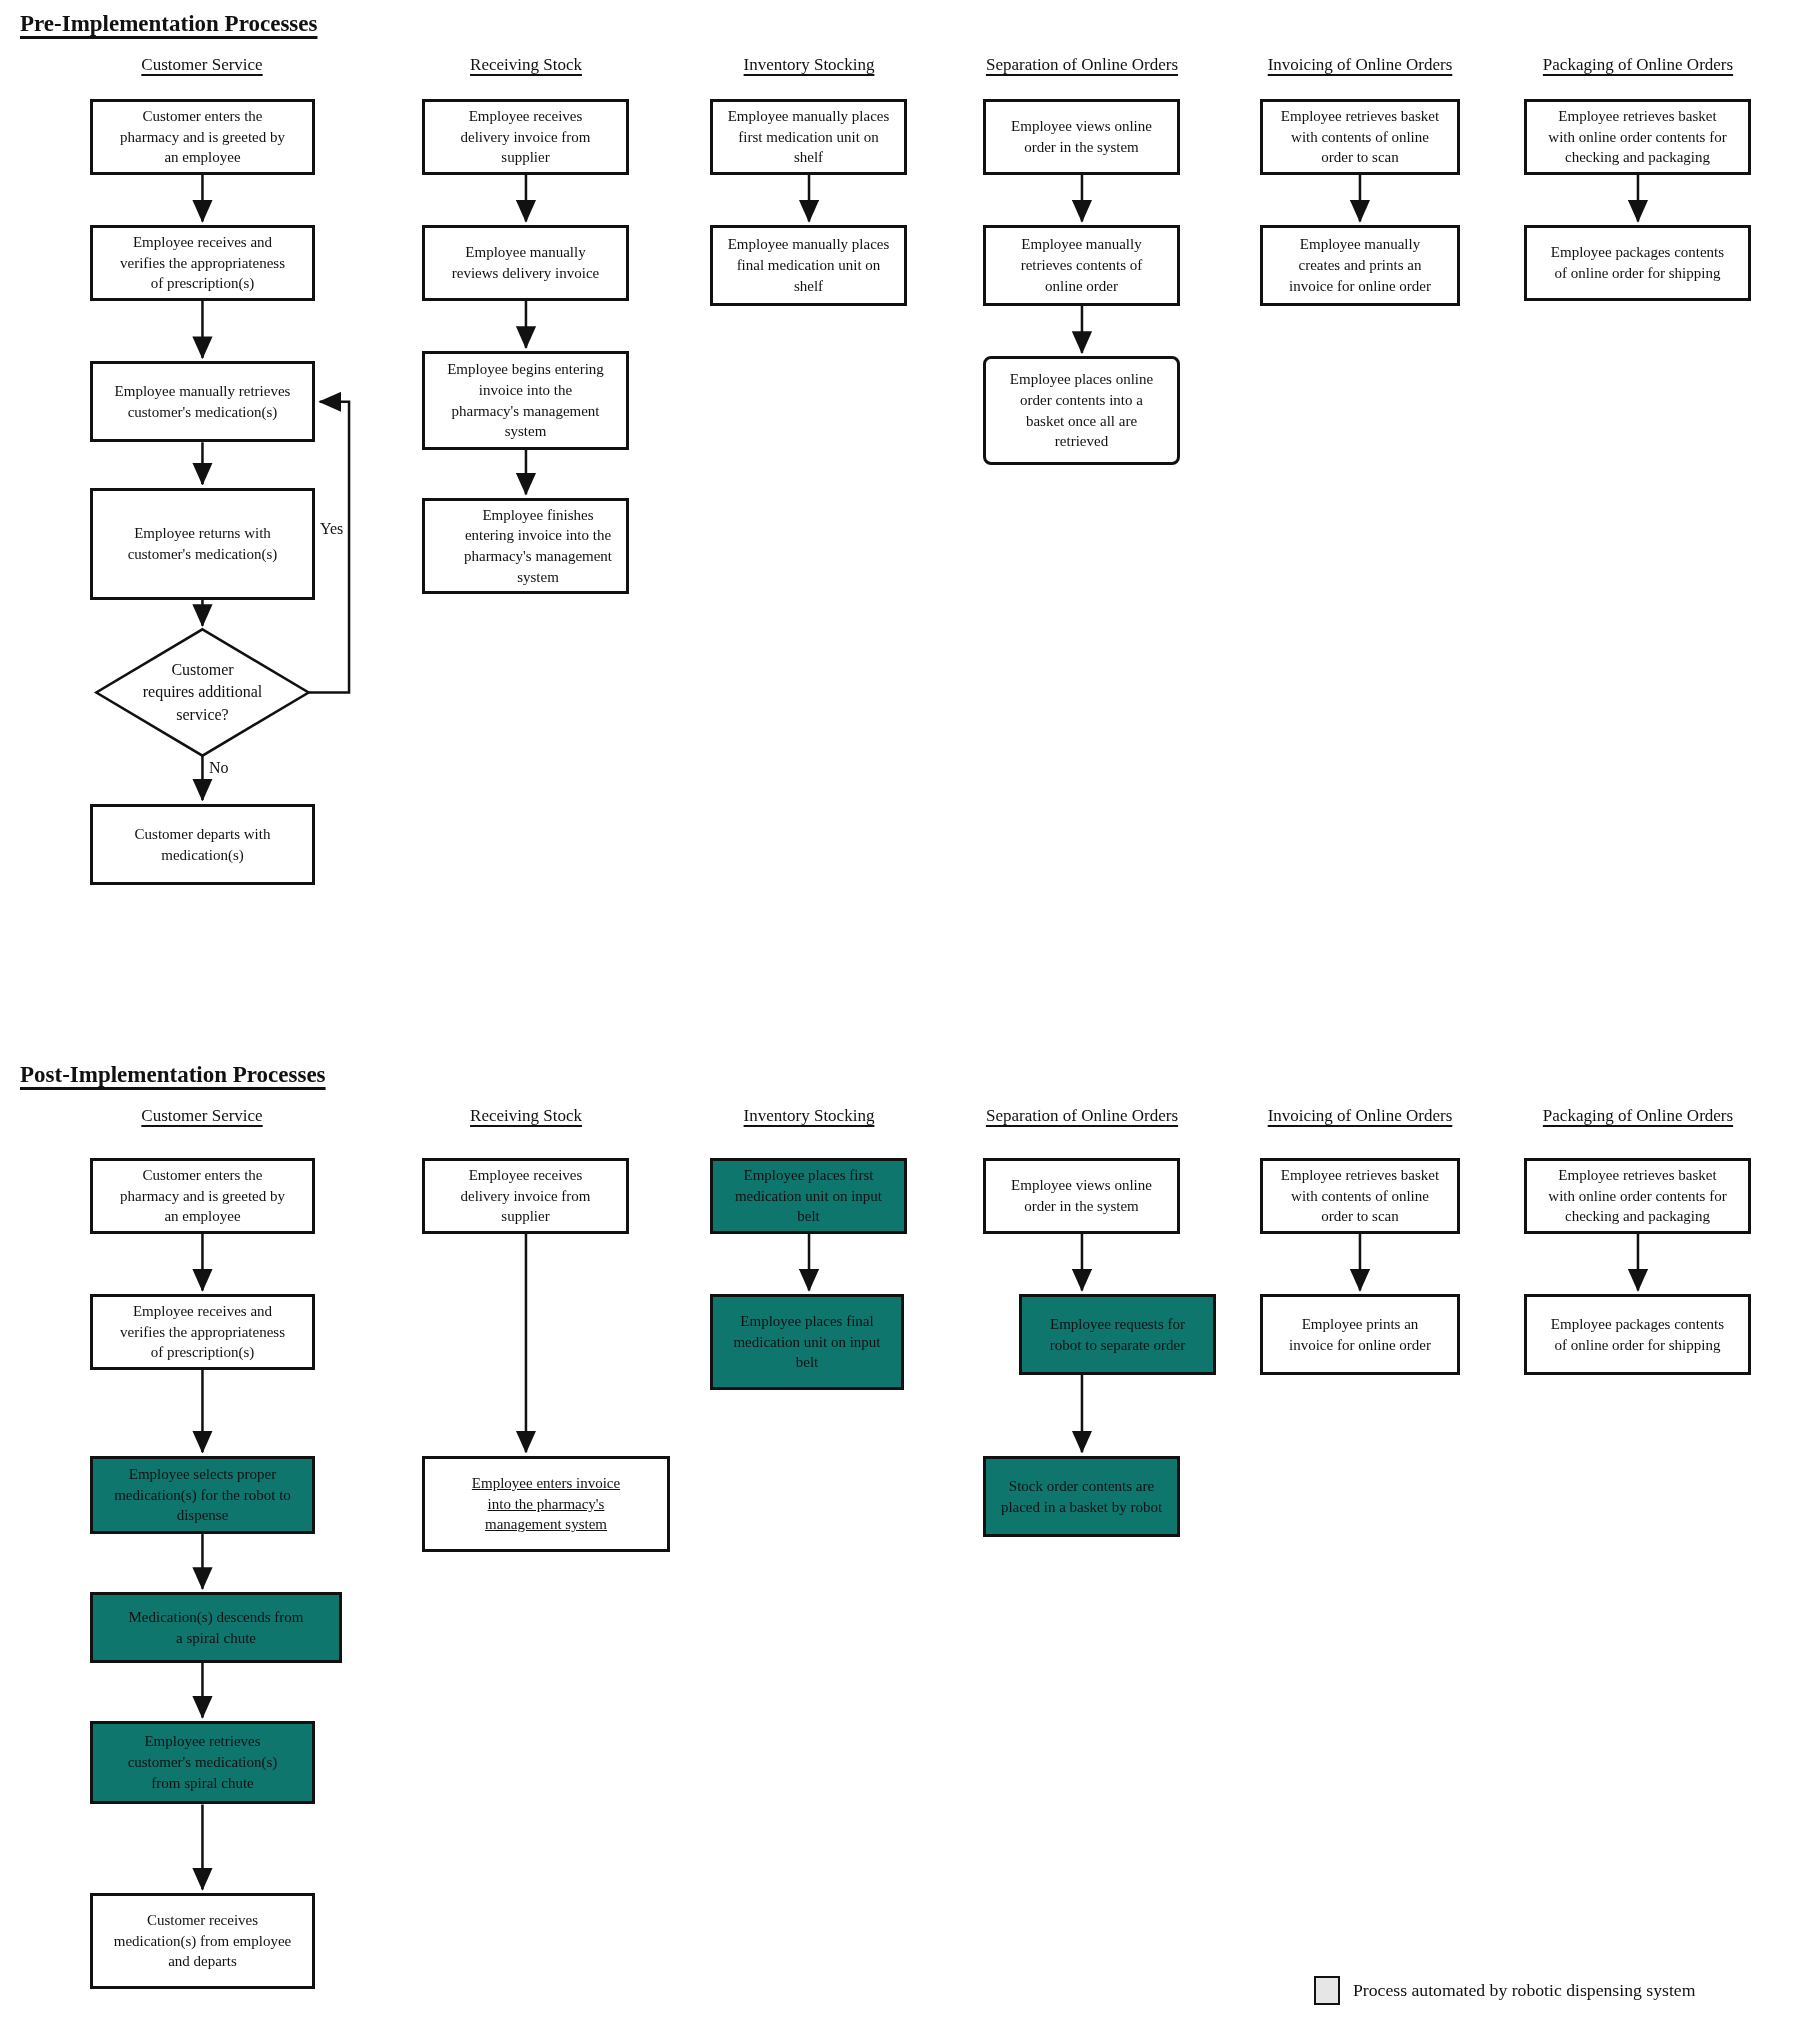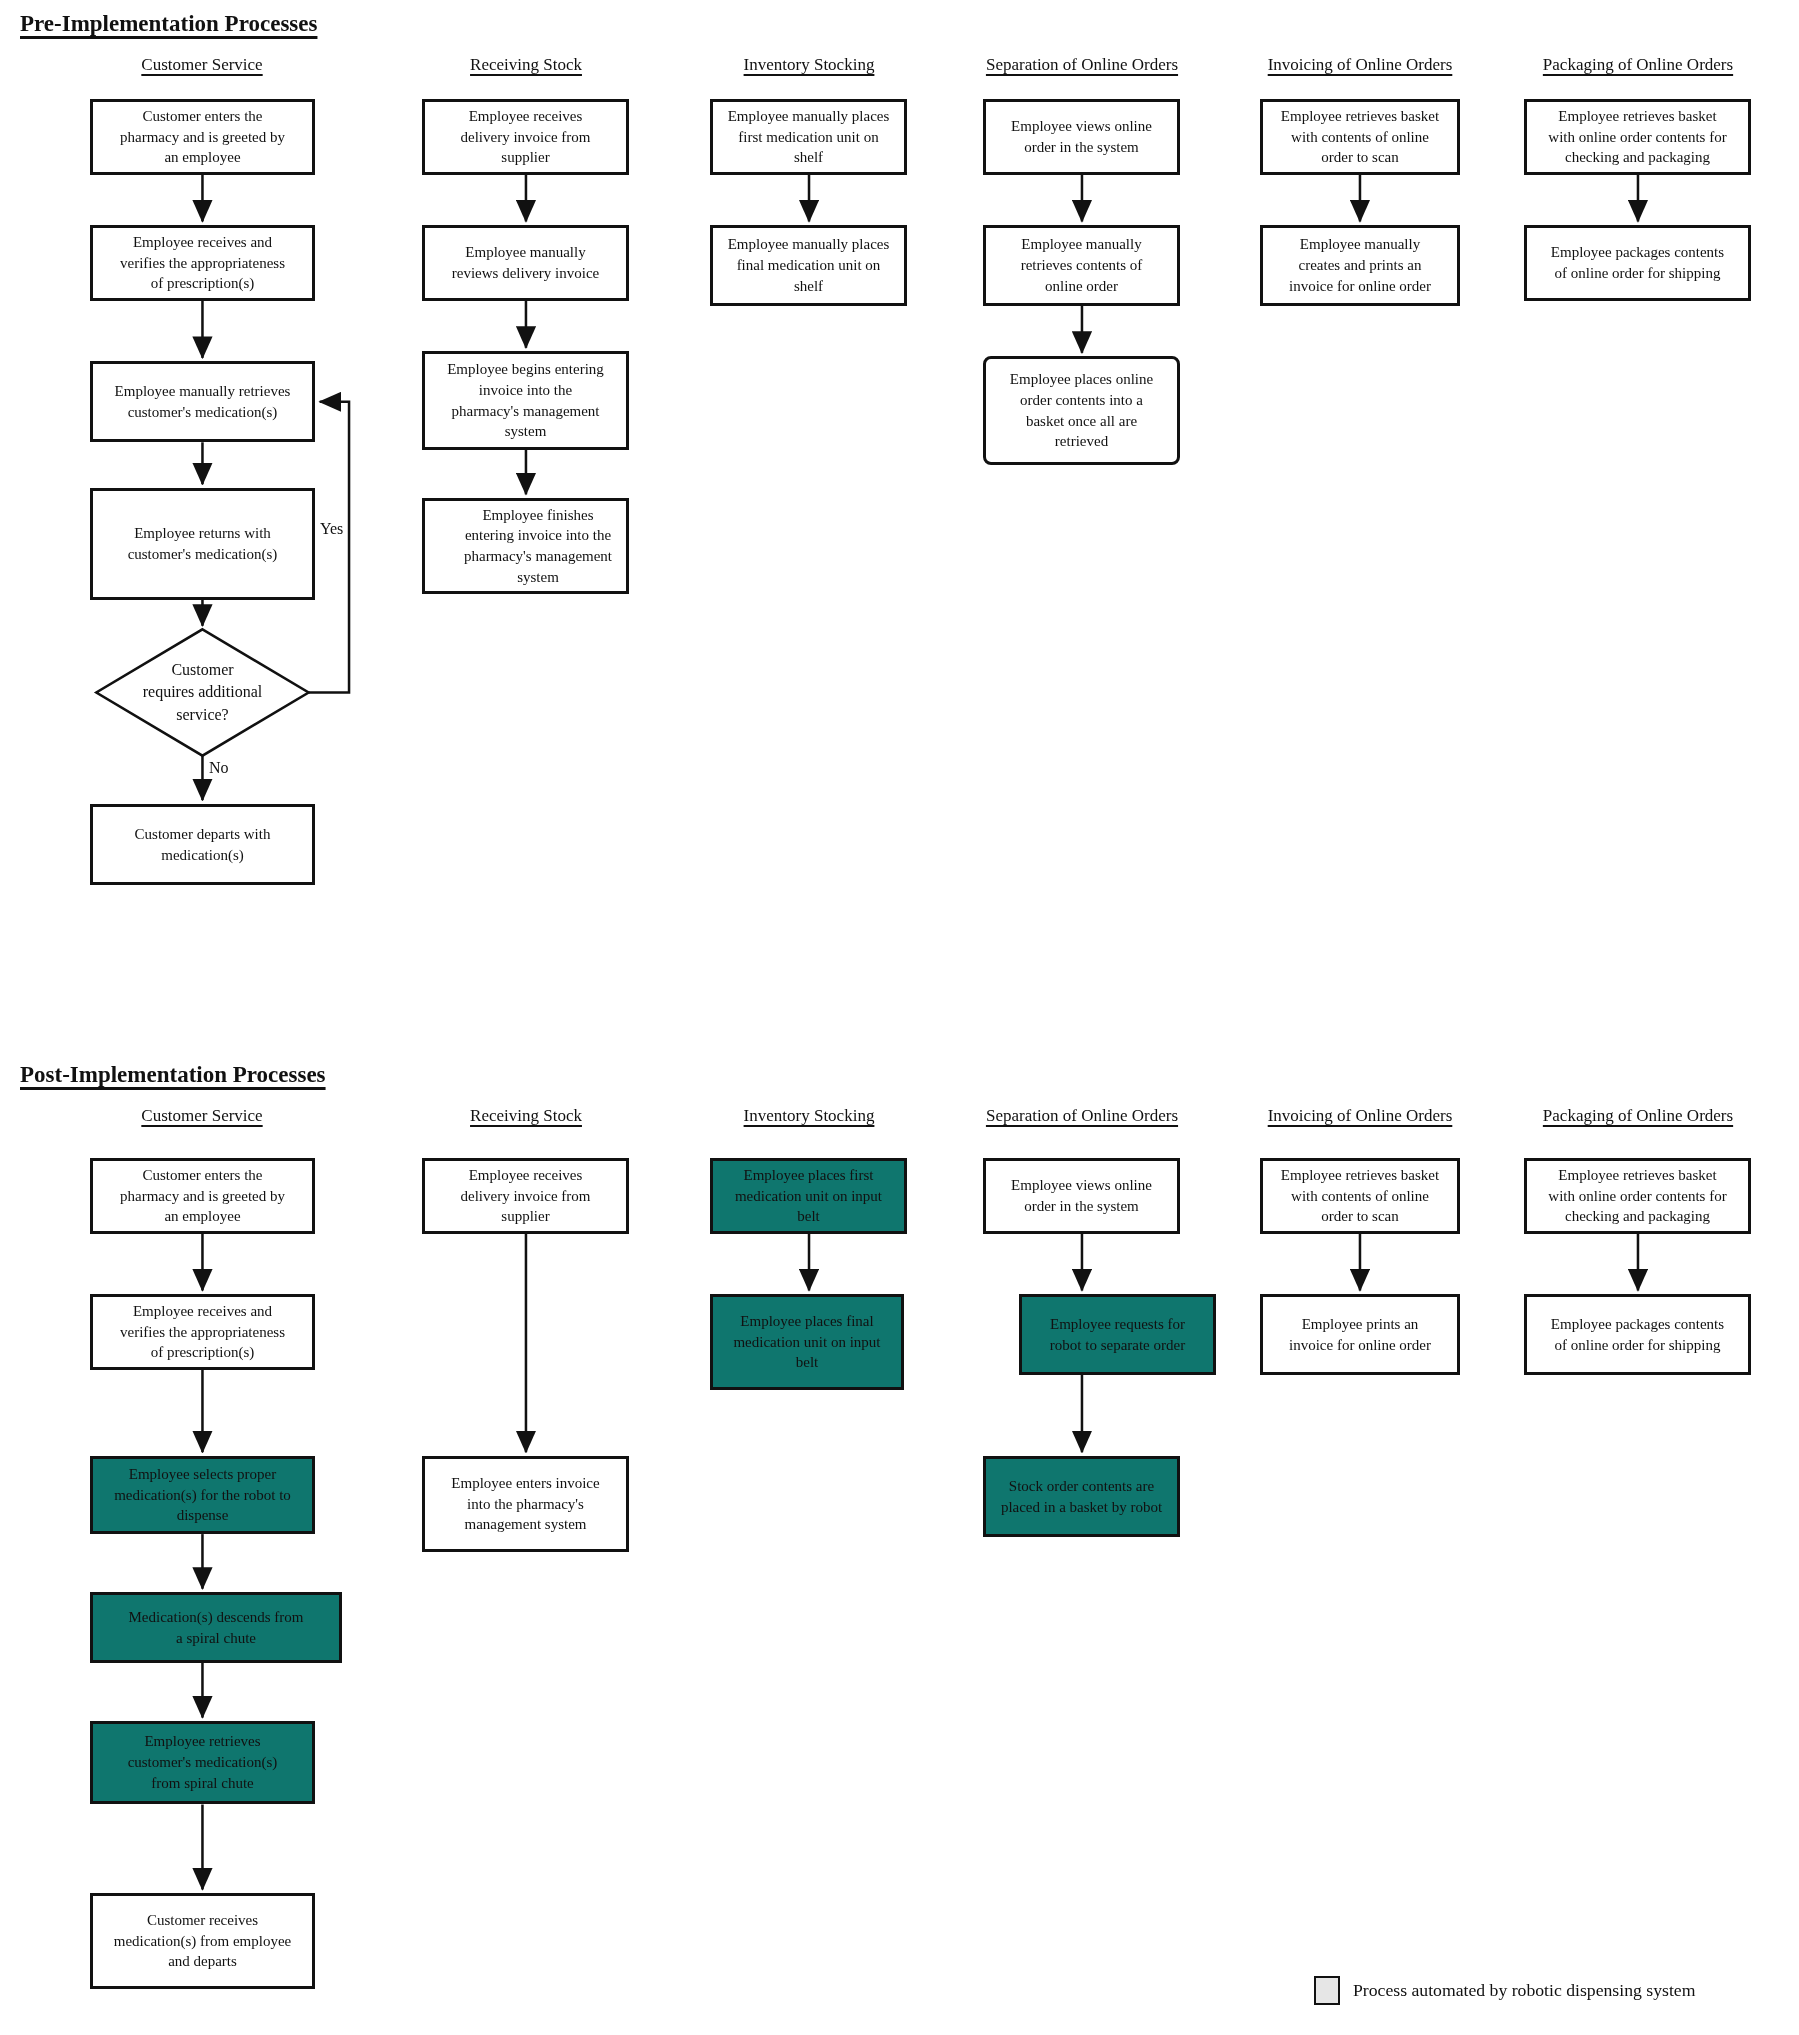--- a/index.html
+++ b/index.html
@@ -224,21 +224,21 @@
   <div class="box auto" style="left:90px; top:1721px; width:225px; height:83px;">Employee retrieves
 customer's medication(s)
 from spiral chute</div>
   <div class="box" style="left:90px; top:1893px; width:225px; height:96px;">Customer receives
 medication(s) from employee
 and departs</div>
 
   <div class="box" style="left:422px; top:1158px; width:207px; height:76px;">Employee receives
 delivery invoice from
 supplier</div>
-  <div class="box" style="left:422px; top:1456px; width:207px; height:96px;">Employee enters invoice
+  <div class="box" style="left:422px; top:1456px; width:248px; height:96px;text-decoration:underline;">Employee enters invoice
 into the pharmacy's
 management system</div>
 
   <div class="box auto" style="left:710px; top:1158px; width:197px; height:76px;">Employee places first
 medication unit on input
 belt</div>
   <div class="box auto" style="left:710px; top:1294px; width:194px; height:96px;">Employee places final
 medication unit on input
 belt</div>
 

